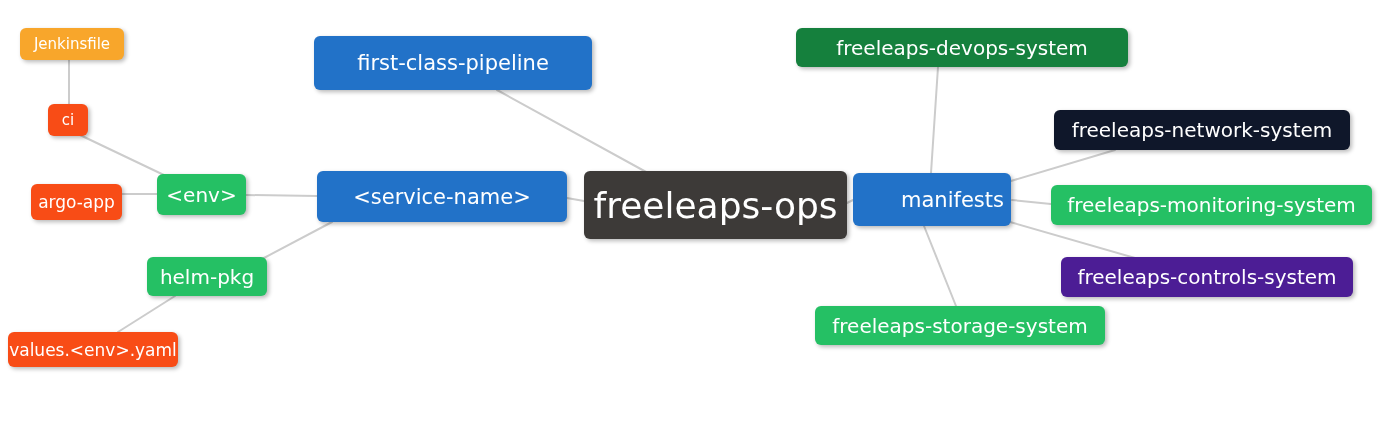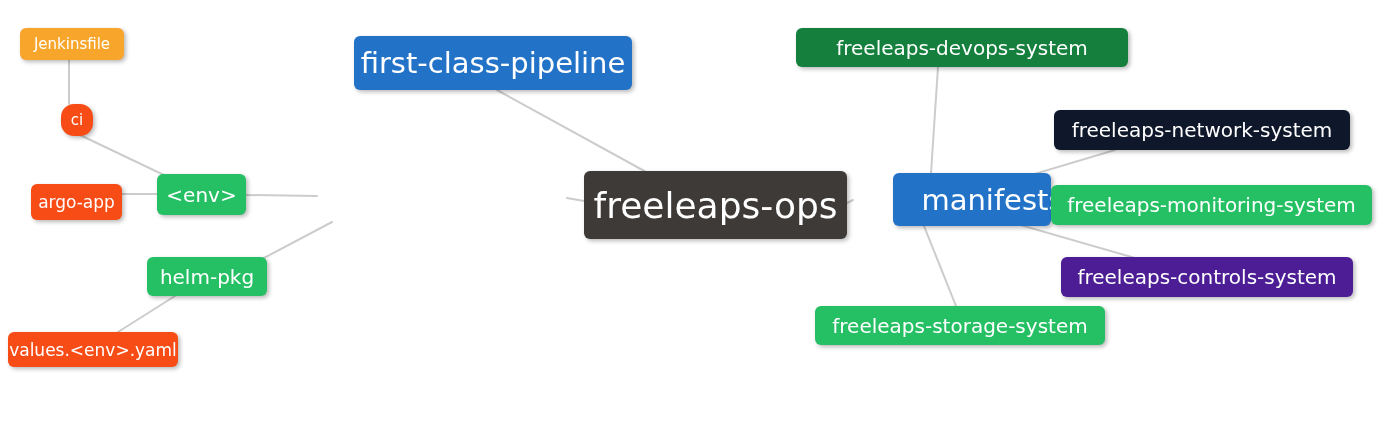--- a/index.html
+++ b/index.html
@@ -31,21 +31,21 @@
     justify-content: center;
     color: #ffffff;
     border-radius: 6px;
     box-shadow: 2px 2px 4px rgba(0,0,0,0.28);
     white-space: nowrap;
     cursor: pointer;
     user-select: none;
     padding: 0 6px;
   }
   .size-xl  { font-size: 36px; }
-  .size-lg  { font-size: 29px; margin-left: 40px; }
+  .size-lg  { font-size: 21px; }
   .size-md  { font-size: 20px; }
   .size-sm2 { font-size: 17px; }
   .size-sm  { font-size: 15px; }
 </style>
 </head>
 <body>
 
 <div class="stage" id="stage" style="background: rgb(255, 255, 255);">
   <svg class="edge-layer" id="edges" viewBox="0 0 1390 421" width="1390" height="421" xmlns="http://www.w3.org/2000/svg">
       <line x1="69" y1="60" x2="69" y2="104" stroke="#cccccc" stroke-width="2" stroke-linecap="round"></line>
@@ -58,26 +58,27 @@
       <line x1="567" y1="198" x2="584" y2="201" stroke="#cccccc" stroke-width="2" stroke-linecap="round"></line>
       <line x1="847" y1="203" x2="853" y2="200" stroke="#cccccc" stroke-width="2" stroke-linecap="round"></line>
       <line x1="938" y1="67" x2="931" y2="173" stroke="#cccccc" stroke-width="2" stroke-linecap="round"></line>
       <line x1="1011" y1="181" x2="1115" y2="150" stroke="#cccccc" stroke-width="2" stroke-linecap="round"></line>
       <line x1="1012" y1="200" x2="1051" y2="204" stroke="#cccccc" stroke-width="2" stroke-linecap="round"></line>
       <line x1="1010" y1="222" x2="1135" y2="258" stroke="#cccccc" stroke-width="2" stroke-linecap="round"></line>
       <line x1="924" y1="226" x2="956" y2="306" stroke="#cccccc" stroke-width="2" stroke-linecap="round"></line>
     </svg>
 
 <div class="node size-sm" style="left: 20px; top: 28px; width: 104px; height: 32px; background: rgb(248, 166, 43);">Jenkinsfile</div>
-    <div class="node size-sm" style="left: 61px; top: 104px; width: 32px; height: 32px; background: rgb(248, 76, 22); border-radius: 13px;">ci</div>
+    <div class="node size-sm" style="left: 48px; top: 104px; width: 40px; height: 32px; background: rgb(248, 76, 22);">ci</div>
     <div class="node size-sm2" style="left: 31px; top: 184px; width: 91px; height: 36px; background: rgb(248, 76, 22);">argo-app</div>
     <div class="node size-md" style="left: 157px; top: 174px; width: 89px; height: 41px; background: rgb(37, 192, 100);">&lt;env&gt;</div>
     <div class="node size-md" style="left: 147px; top: 257px; width: 120px; height: 39px; background: rgb(37, 192, 100);">helm-pkg</div>
     <div class="node size-sm2" style="left: 8px; top: 332px; width: 170px; height: 35px; background: rgb(248, 76, 22);">values.&lt;env&gt;.yaml</div>
     <div class="node size-lg" style="left: 314px; top: 36px; width: 278px; height: 54px; background: rgb(34, 114, 200);">first-class-pipeline</div>
+    <div class="node size-lg" style="left: 317px; top: 171px; width: 250px; height: 51px; background: rgb(34, 114, 200);">&lt;service-name&gt;</div>
     <div class="node size-xl" style="left: 584px; top: 171px; width: 263px; height: 68px; background: rgb(61, 58, 56);">freeleaps-ops</div>
     <div class="node size-lg" style="left: 853px; top: 173px; width: 158px; height: 53px; background: rgb(34, 114, 200); padding-left: 47px;">manifests</div>
     <div class="node size-md" style="left: 796px; top: 28px; width: 332px; height: 39px; background: #15803d;">freeleaps-devops-system</div>
     <div class="node size-md" style="left: 1054px; top: 110px; width: 296px; height: 40px; background: #0f172a;">freeleaps-network-system</div>
     <div class="node size-md" style="left: 1051px; top: 185px; width: 321px; height: 40px; background: rgb(37, 192, 100);">freeleaps-monitoring-system</div>
     <div class="node size-md" style="left: 1061px; top: 257px; width: 292px; height: 40px; background: #4c1d95;">freeleaps-controls-system</div>
     <div class="node size-md" style="left: 815px; top: 306px; width: 290px; height: 39px; background: rgb(37, 192, 100);">freeleaps-storage-system</div>
   </div>
 
 </body></html>

